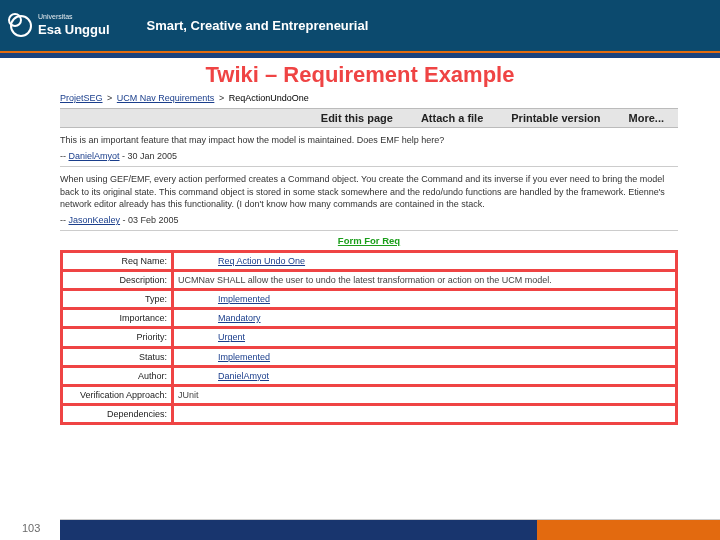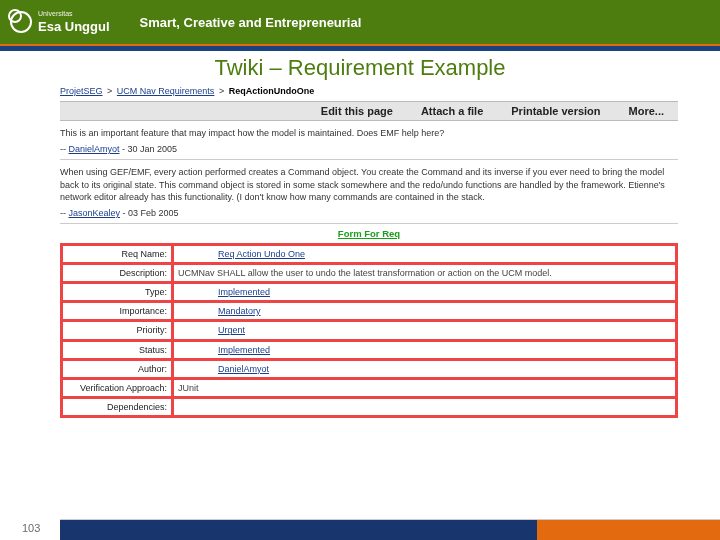--- a/index.html
+++ b/index.html
@@ -1,30 +1,30 @@
 <!DOCTYPE html>
 <html><head>
 <meta charset="utf-8">
 <style>
   body { margin:0; font-family: Arial, Helvetica, sans-serif; background:#fff; width:720px; height:540px; position:relative; overflow:hidden; }
-  .top-blue { background:#4d7c0f; height:44px; display:flex; align-items:center; padding:0 10px; }
+  .top-blue { background:#0c4a6e; height:51px; display:flex; align-items:center; padding:0 10px;gap:7px; }
   .logo-wrap { display:flex; align-items:center; }
   .logo-icon { width:18px; height:18px; border:2px solid #fff; border-radius:50%; position:relative; margin-right:6px; }
   .logo-icon:after { content:""; position:absolute; width:10px; height:10px; border:2px solid #fff; border-radius:50%; left:-4px; top:-4px; }
   .logo-text { color:#fff; font-size:13px; font-weight:bold; line-height:1; }
   .logo-sub { color:#fff; font-size:7px; opacity:0.9; display:block; }
   .tagline { color:#fff; font-size:13px; font-weight:bold; margin-left:30px; }
   .hr-orange { height:2px; background:#e36a0f; }
   .hr-blue { height:5px; background:#19427f; }
-  .slide-title { text-align:center; font-size:22px; font-weight:normal; color:#4d7c0f; padding:4px 0 2px; }
+  .slide-title { text-align:center; font-size:22px; font-weight:bold; color:#ef4444; padding:4px 0 2px; }
   .content { font-size:9px; color:#444; padding:0 42px 0 60px; line-height:1.35; }
   .crumbs { padding:2px 0 4px; }
   .crumbs a { color:#1a3e8c; text-decoration:underline; }
   .crumbs .sep { color:#333; padding:0 2px; }
-  .crumbs .current { font-weight:bold; color:#000; }
+  .crumbs .current { font-weight:normal; color:#000; }
   .tabbar { background:#e5e5e5; height:18px; display:flex; align-items:center; justify-content:flex-end; border:1px solid #bbb; border-left:none; border-right:none; font-size:11px; }
   .tabbar span { padding:0 14px; color:#222; font-weight:bold; cursor:pointer; }
   .para { margin:6px 0 2px; color:#333; }
   .sig { margin:4px 0; color:#333; }
   .sig a { color:#1a3e8c; text-decoration:underline; }
   hr.thin { border:none; border-top:1px solid #ccc; margin:4px 0; }
   .formtitle { text-align:center; color:#1a9e1a; text-decoration:underline; font-weight:bold; margin:2px 0 0; font-size:9.5px; }
   table.req { width:100%; border-collapse:collapse; margin-top:2px; }
   table.req td { border:3px solid #ef4444; padding:2px 4px; vertical-align:top; font-size:9px; }
   table.req td.label { width:100px; text-align:right; color:#222; }

